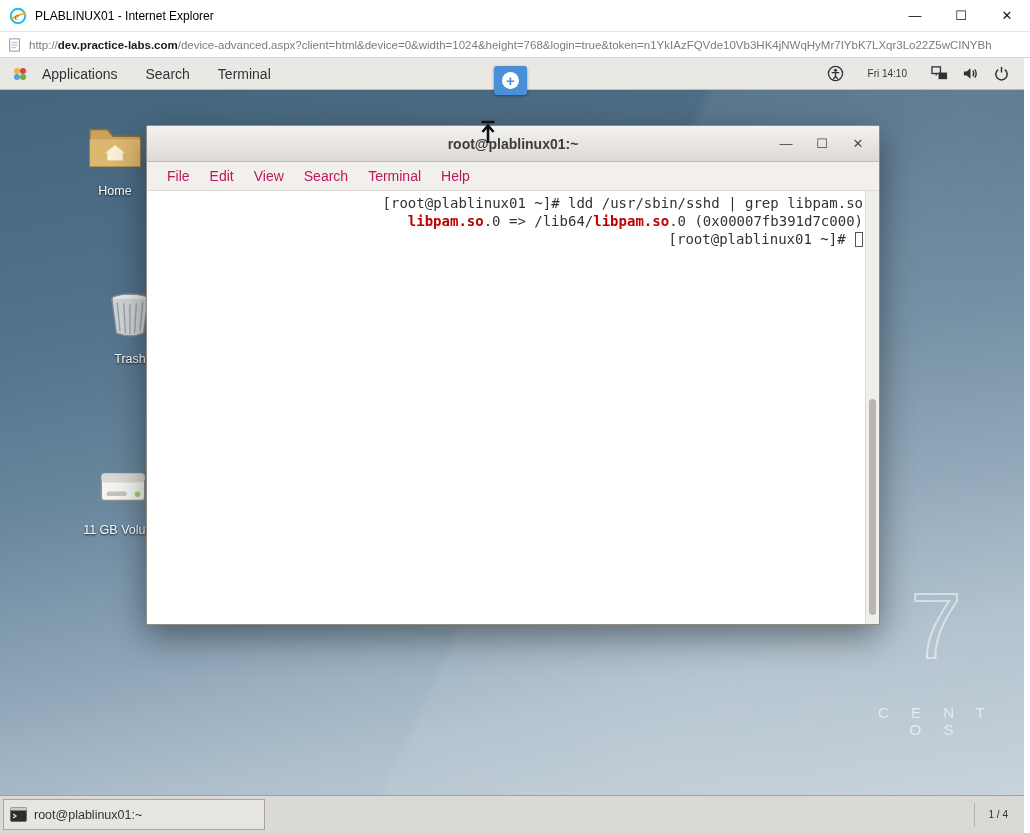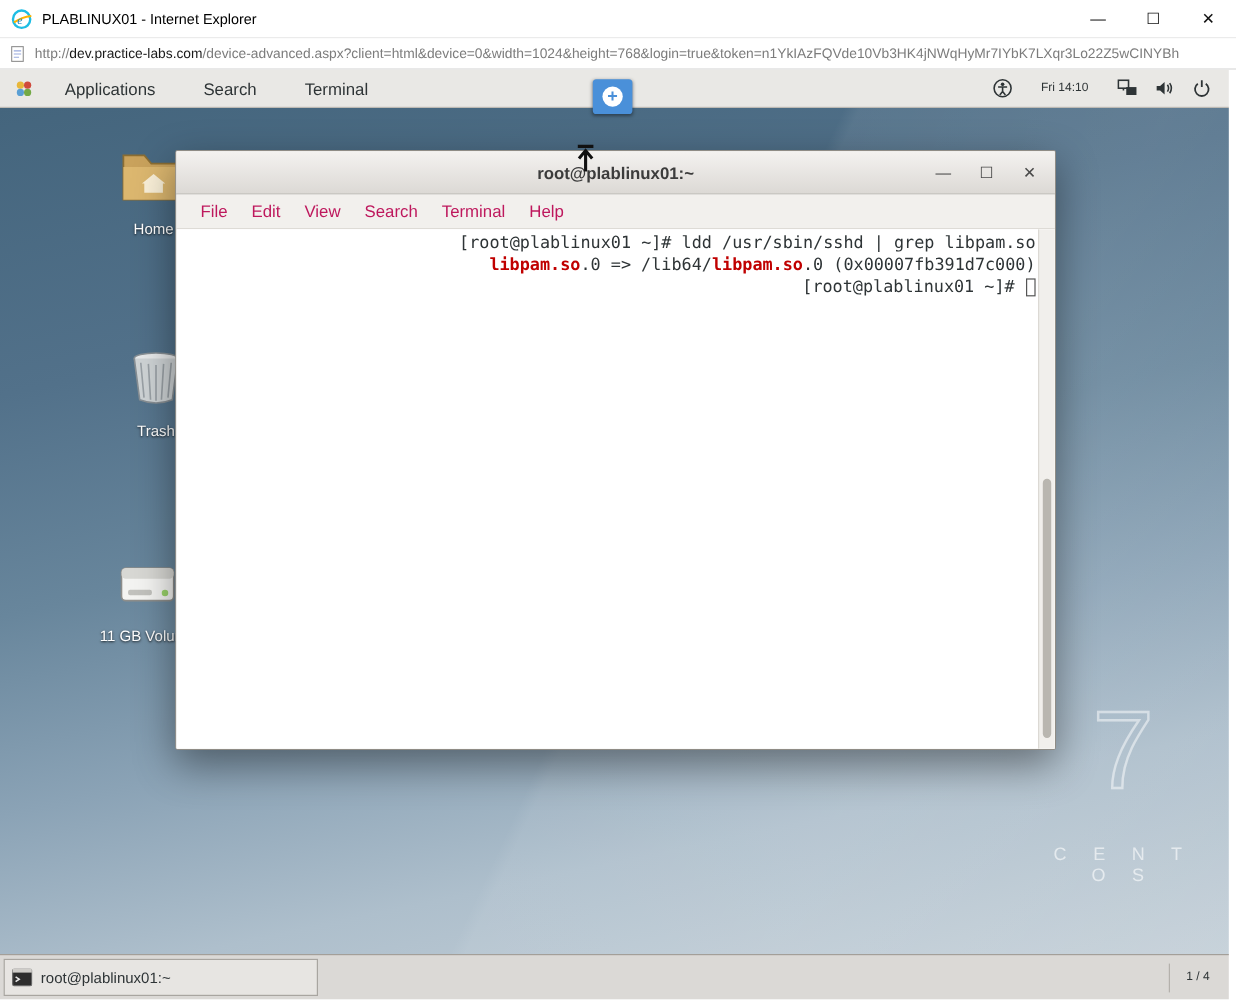--- a/index.html
+++ b/index.html
@@ -12,28 +12,28 @@
   .ie-icon { margin-left:9px; width:18px; height:18px; }
   .ie-title { margin-left:8px; font-size:12px; color:#000; }
   .ie-controls { margin-left:auto; display:flex; height:100%; }
   .ie-btn { width:46px; height:100%; display:flex; align-items:center; justify-content:center;
     font-size:13px; color:#111; cursor:default; }
 
   .ie-addressbar { position:absolute; left:0; top:32px; width:1030px; height:26px; background:#fff;
     border-bottom:1px solid #d9d9d9; display:flex; align-items:center; overflow:hidden; }
   .page-icon { margin-left:8px; width:14px; height:14px; flex:0 0 auto; }
   .url-text { margin-left:7px; font-size:11.5px; color:#7c7c7c; white-space:nowrap; }
-  .url-text b { color:#1a1a1a; font-weight:normal; }
+  .url-text b { color:#1a1a1a; font-weight:bold; }
 
   
   .remote { position:absolute; left:0; top:58px; width:1024px; height:775px; }
 
   .gnome-bar { position:absolute; left:0; top:0; width:1024px; height:32px; background:#e9e8e5;
     border-bottom:1px solid #bdbab4; display:flex; align-items:center; font-size:14px; color:#2e3436; }
-  .gb-left { display:flex; align-items:center; gap:12px; }
+  .gb-left { display:flex; align-items:center; gap:0; }
   .apps-icon { margin-left:12px; width:16px; height:16px; }
   .gb-menu { padding:0 14px; height:32px; display:flex; align-items:center; cursor:default; }
   .gb-right { margin-left:auto; display:flex; align-items:center; gap:14px; padding-right:14px; }
   .gb-clock { font-size:10px; color:#2e3436; margin:0 10px; }
   .tray-icon { width:17px; height:17px; display:flex; align-items:center; justify-content:center; }
 
   .plus-btn { position:absolute; left:494px; top:8px; width:33px; height:29px; background:#4a90d9;
     border-radius:3px; box-shadow:0 1px 3px rgba(0,0,0,.4); display:flex; align-items:center;
     justify-content:center; z-index:40; }
   .plus-btn .circ { width:17px; height:17px; border-radius:50%; background:#fff; color:#4a90d9;
@@ -170,21 +170,21 @@
       <div class="circ">+</div>
     </div>
 
     <div class="desktop">
 
       <div class="wm">
         <div class="wm-seven">7</div>
         <div class="wm-centos">C E N T O S</div>
       </div>
 
-      <div class="dicon" style="left:80px; top:26px;">
+      <div class="dicon" style="left:67px; top:26px;">
         <div class="art">
           <svg viewBox="0 0 64 64" width="62" height="62">
             <path d="M6 14 L24 14 L30 21 L58 21 L58 52 L6 52 Z" fill="#c9a25c" stroke="#8a6d33" stroke-width="1.5"></path>
             <path d="M6 24 L58 24 L58 52 L6 52 Z" fill="#dcb76f"></path>
             <path d="M32 30 L42 38 L40 38 L40 46 L24 46 L24 38 L22 38 Z" fill="#fdf6e3" opacity="0.9"></path>
           </svg>
         </div>
         <div class="lbl">Home</div>
       </div>
 

